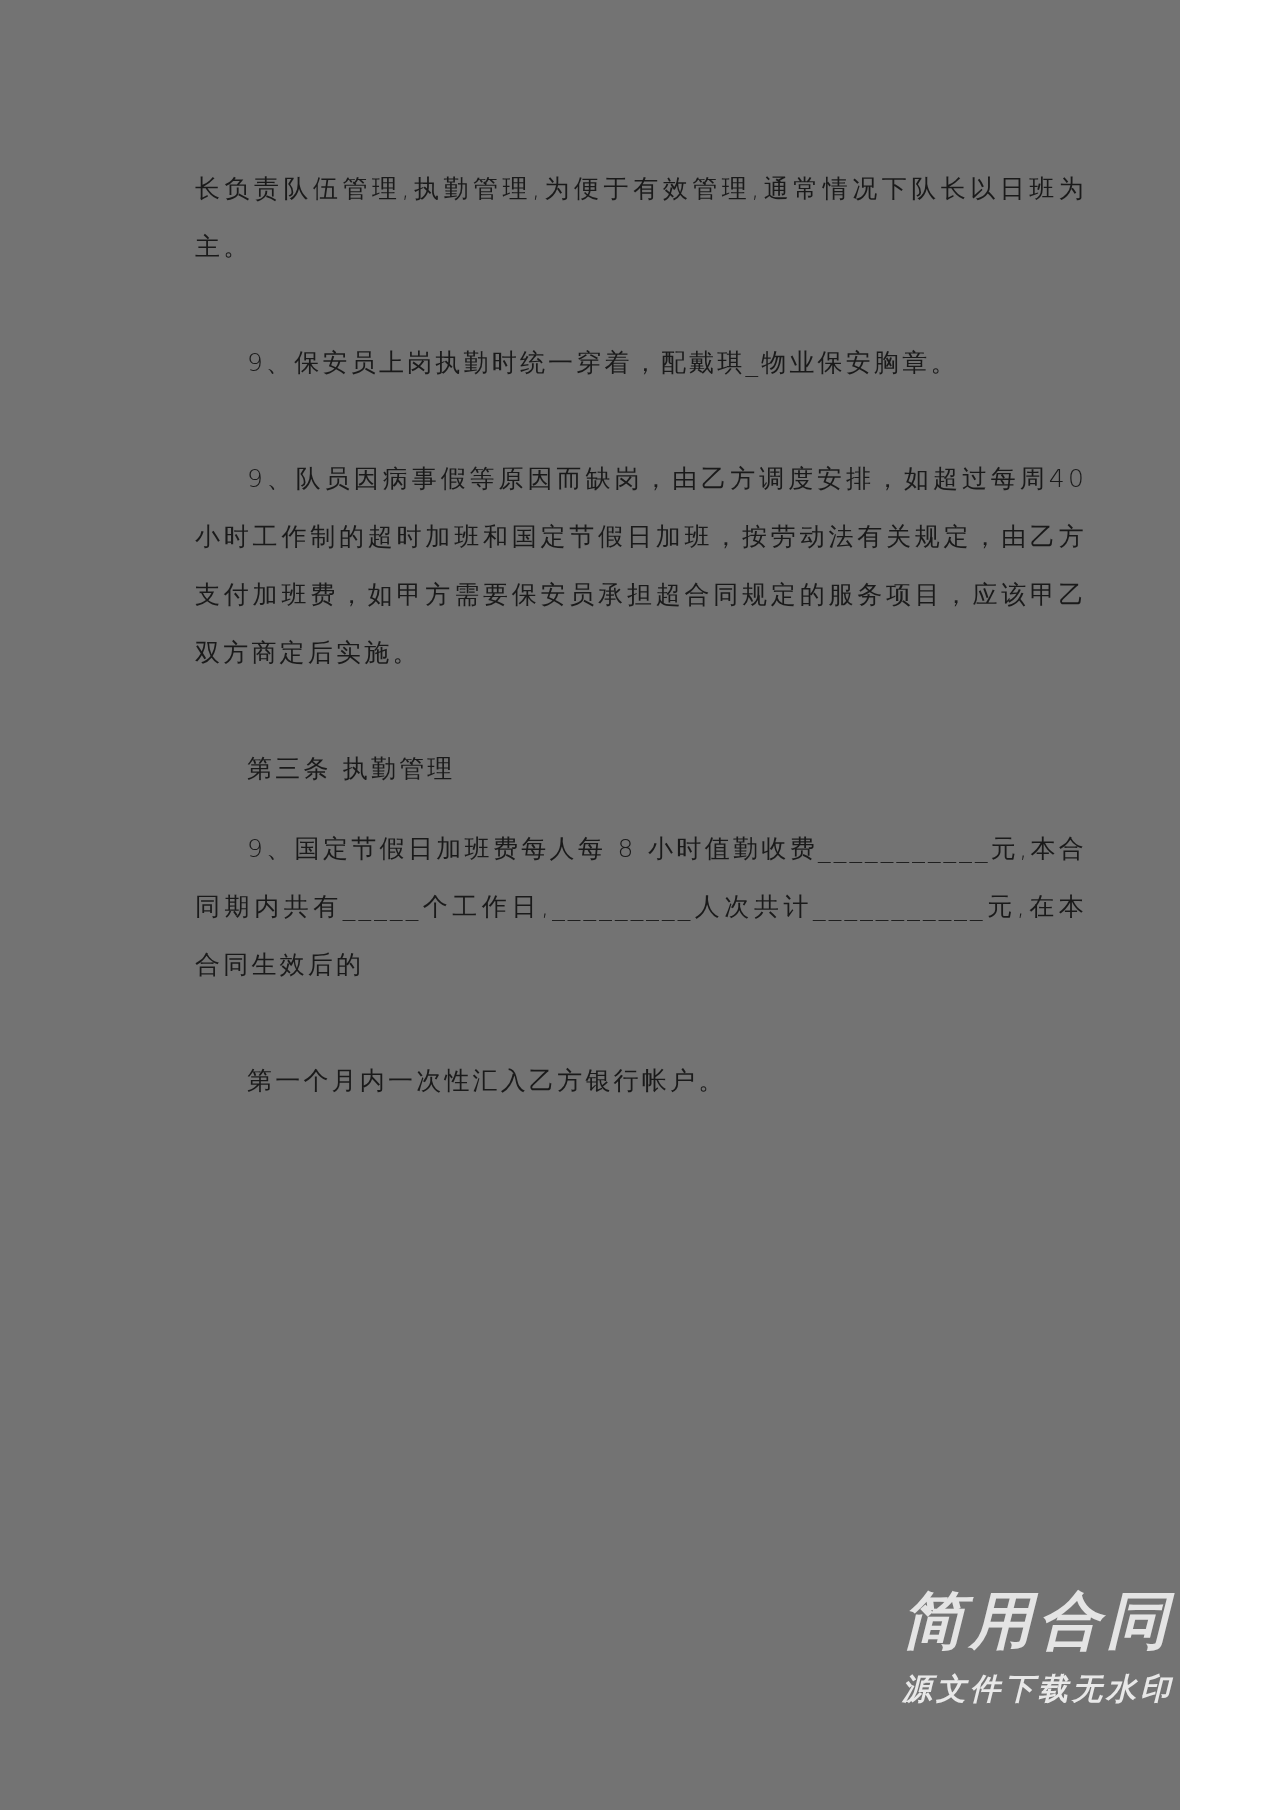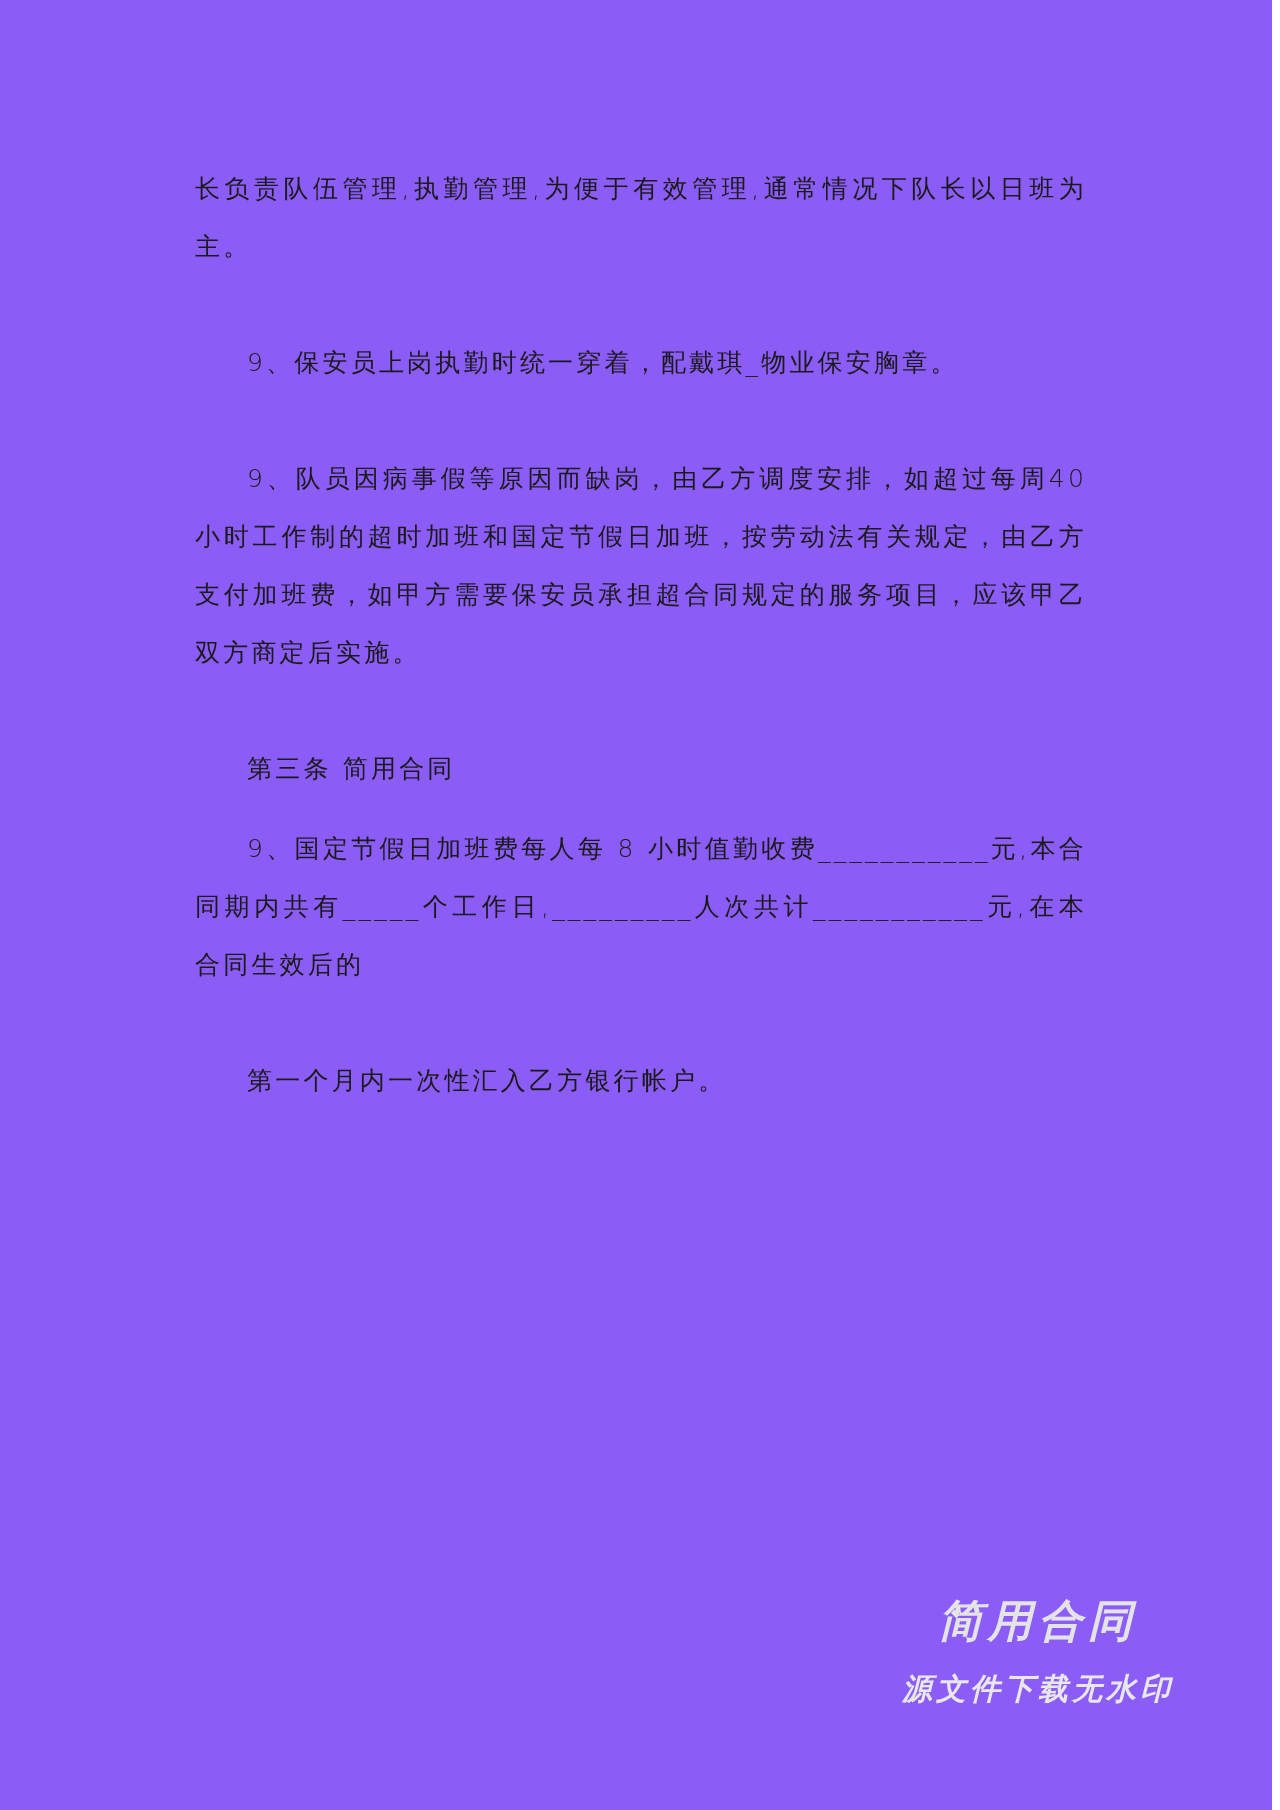--- a/index.html
+++ b/index.html
@@ -11,22 +11,22 @@
       width: 1280px;
       height: 1810px;
       position: relative;
       overflow: hidden;
       font-family: "DejaVu Sans", "Liberation Sans", sans-serif;
       color: #1a1a1a;
     }
     .page {
       position: absolute;
       left: 0; top: 0;
-      width: 1272px; height: 1810px;
-      background: #8b5cf6;
+      width: 1180px; height: 1810px;
+      background: #737373;
     }
     .content {
       position: absolute;
       left: 195px;
       top: 160px;
       width: 892px;
     }
     .para {
       font-size: 25px;
       line-height: 58px;
@@ -43,21 +43,21 @@
       left: 888px;
       top: 1585px;
       width: 300px;
       text-align: center;
       color: #e6e6e6;
       font-family: "DejaVu Sans", "Liberation Sans", sans-serif;
       font-style: italic;
       user-select: none;
     }
     .wm-title {
-      font-size: 44px;
+      font-size: 62px;
       font-weight: 900;
       letter-spacing: 6px;
       line-height: 72px;
       color: #e4e4e4;
       font-style: italic;
     }
     .wm-sub {
       font-size: 30px;
       font-weight: 700;
       letter-spacing: 4px;
@@ -67,21 +67,21 @@
     }
   </style>
 </head>
 <body>
 
 <div class="page">
   <div class="content">
     <p class="para">长负责队伍管理,执勤管理,为便于有效管理,通常情况下队长以日班为主。</p>
     <p class="para indent">9、保安员上岗执勤时统一穿着，配戴琪_物业保安胸章。</p>
     <p class="para indent">9、队员因病事假等原因而缺岗，由乙方调度安排，如超过每周40 小时工作制的超时加班和国定节假日加班，按劳动法有关规定，由乙方支付加班费，如甲方需要保安员承担超合同规定的服务项目，应该甲乙双方商定后实施。</p>
-    <p class="para indent" style="margin-bottom:22px;">第三条 简用合同</p>
+    <p class="para indent" style="margin-bottom:22px;">第三条 执勤管理</p>
     <p class="para indent">9、国定节假日加班费每人每 8 小时值勤收费___________元,本合同期内共有_____个工作日,_________人次共计___________元,在本合同生效后的</p>
     <p class="para indent last">第一个月内一次性汇入乙方银行帐户。</p>
   </div>
 
   <div class="watermark">
     <div class="wm-title">简用合同</div>
     <div class="wm-sub">源文件下载无水印</div>
   </div>
 </div>
 

